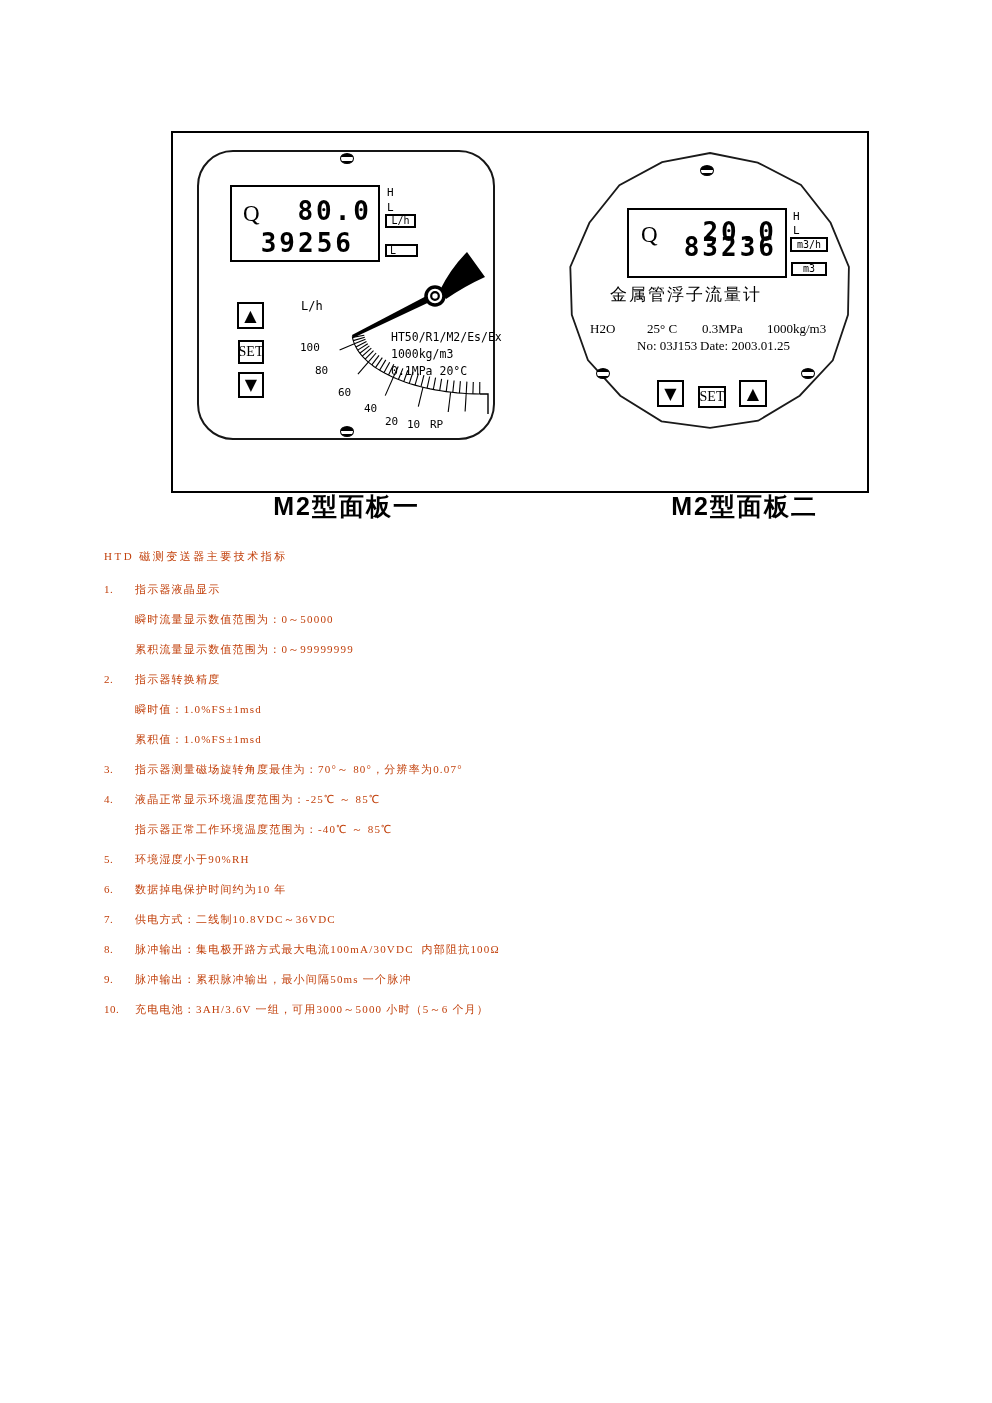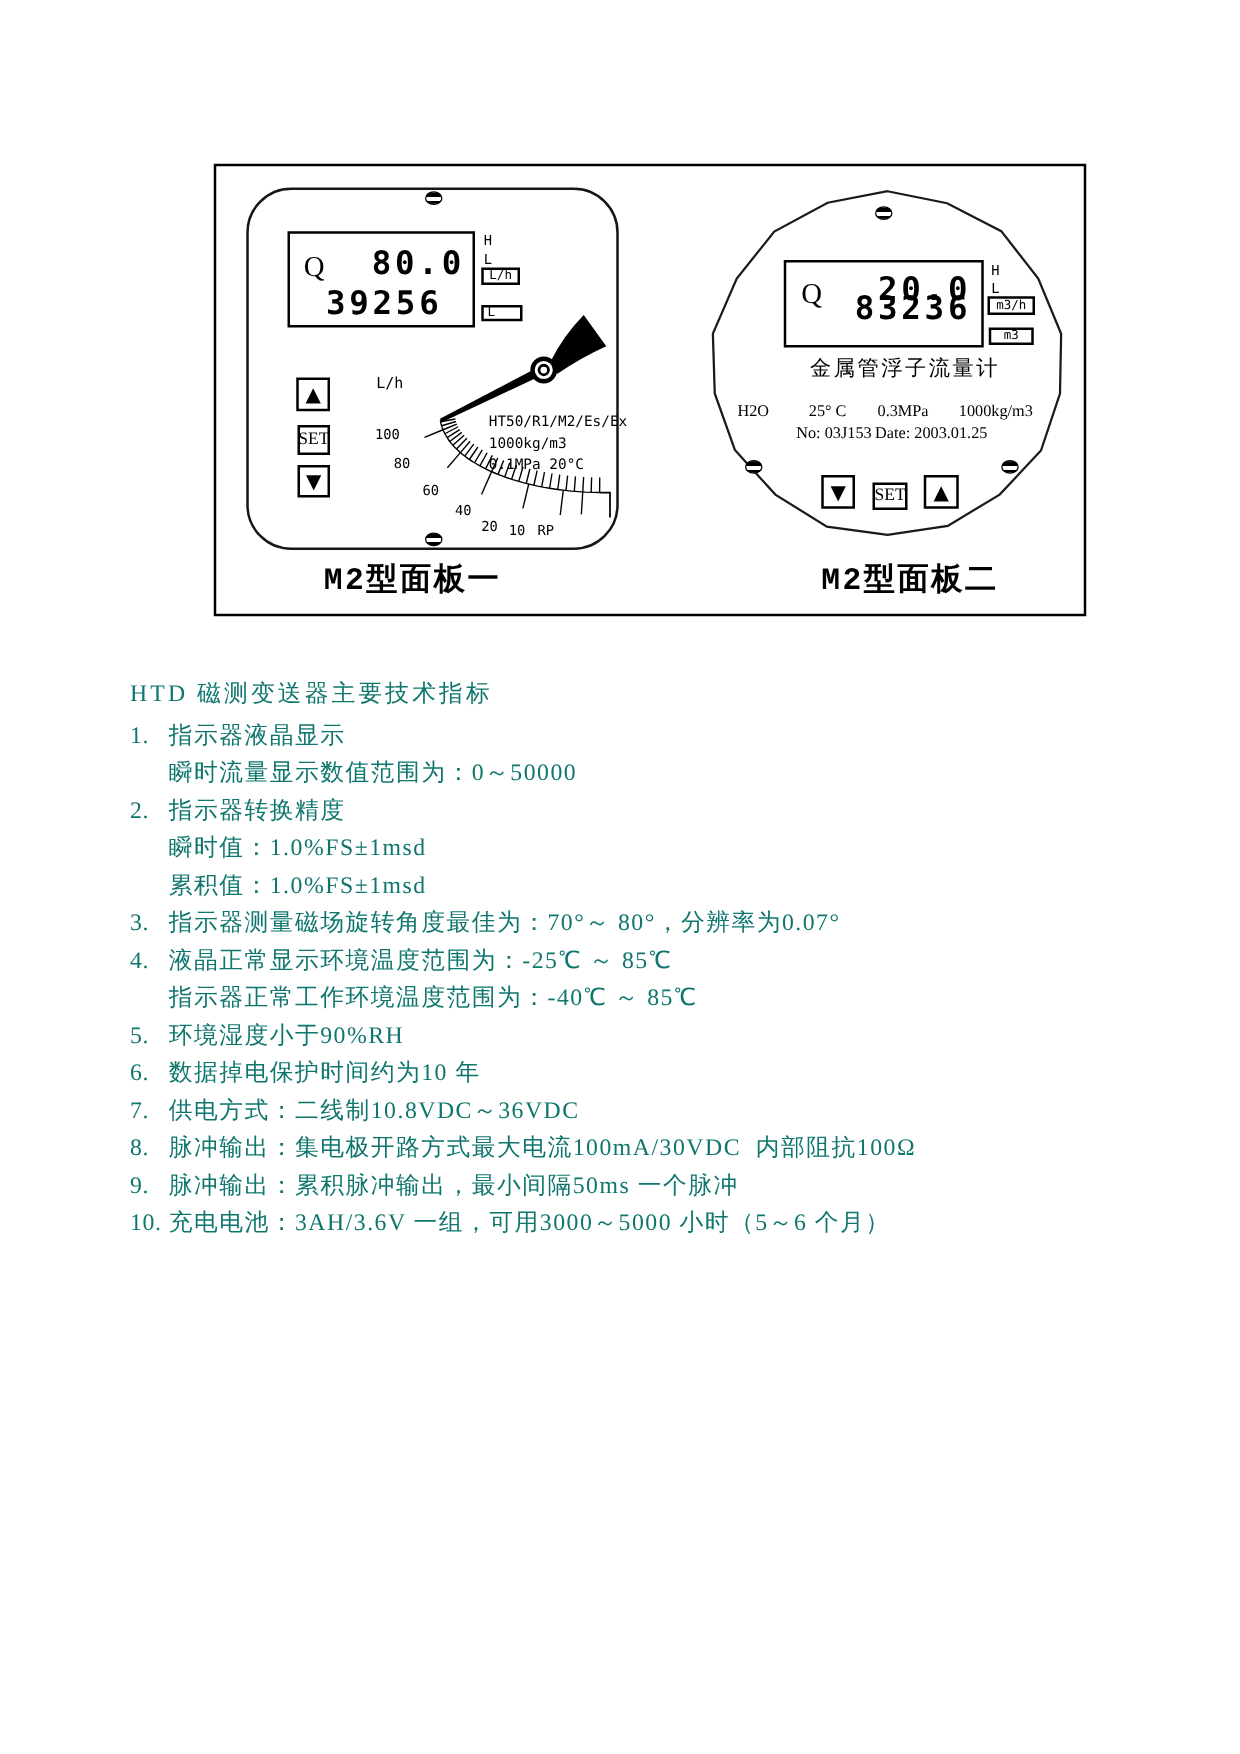--- a/index.html
+++ b/index.html
@@ -28,30 +28,30 @@
         justify-content:center;font-family:"DejaVu Sans Mono",monospace;font-size:10px;line-height:1;box-sizing:content-box;}
 
   .pbtn{position:absolute;border:2px solid #000;background:#fff;display:flex;align-items:center;
         justify-content:center;box-sizing:border-box;}
   .pbtn .tri{font-family:"DejaVu Sans",sans-serif;font-size:16px;line-height:1;}
   .pbtn .settxt{font-family:"Liberation Serif",serif;font-size:14px;line-height:1;}
 
   .gauge-label{position:absolute;font-family:"DejaVu Sans Mono",monospace;font-size:11px;line-height:1;white-space:nowrap;}
   .gauge-spec{position:absolute;font-family:"DejaVu Sans Mono",monospace;font-size:11.5px;line-height:17px;white-space:nowrap;}
 
-  .caption{position:absolute;width:180px;text-align:center;font-family:Liberation Mono, monospace;
-           font-weight:bold;font-size:25px;letter-spacing:2px;white-space:nowrap;}
-
-  .p2-title{position:absolute;text-align:right;font-family:"Liberation Serif",serif;
+  .caption{position:absolute;width:180px;text-align:right;font-family:Liberation Sans, sans-serif;
+           font-weight:bold;font-size:25px;letter-spacing:2px;white-space:nowrap;margin-top:44px;}
+
+  .p2-title{position:absolute;text-align:left;font-family:"Liberation Serif",serif;
             font-size:17px;letter-spacing:2px;white-space:nowrap;}
   .p2-info{position:absolute;font-family:"Liberation Serif",serif;font-size:13px;line-height:1;white-space:nowrap;}
 
   
   #specs{position:absolute;left:104px;top:541px;width:800px;font-family:"Liberation Serif",serif;
-         font-size:19px;color:#0f766e;}
+         font-size:11px;color:#c2410c;}
   #specs .heading{line-height:30px;letter-spacing:2.5px;margin-bottom:3px;white-space:pre;}
   #specs .row{display:flex;line-height:30px;}
   #specs .num{width:31px;flex:0 0 31px;letter-spacing:0.5px;}
   #specs .txt{letter-spacing:1.2px;white-space:pre;}
 </style>
 </head>
 <body>
 
 <div id="page">
 
@@ -190,20 +190,24 @@
     <div class="heading">HTD 磁测变送器主要技术指标</div>
     <div class="row">
         <span class="num">1.</span>
         <span class="txt">指示器液晶显示</span>
       </div>
     <div class="row">
         <span class="num"></span>
         <span class="txt">瞬时流量显示数值范围为：0～50000</span>
       </div>
     <div class="row">
+        <span class="num"></span>
+        <span class="txt">累积流量显示数值范围为：0～99999999</span>
+      </div>
+    <div class="row">
         <span class="num">2.</span>
         <span class="txt">指示器转换精度</span>
       </div>
     <div class="row">
         <span class="num"></span>
         <span class="txt">瞬时值：1.0%FS±1msd</span>
       </div>
     <div class="row">
         <span class="num"></span>
         <span class="txt">累积值：1.0%FS±1msd</span>

